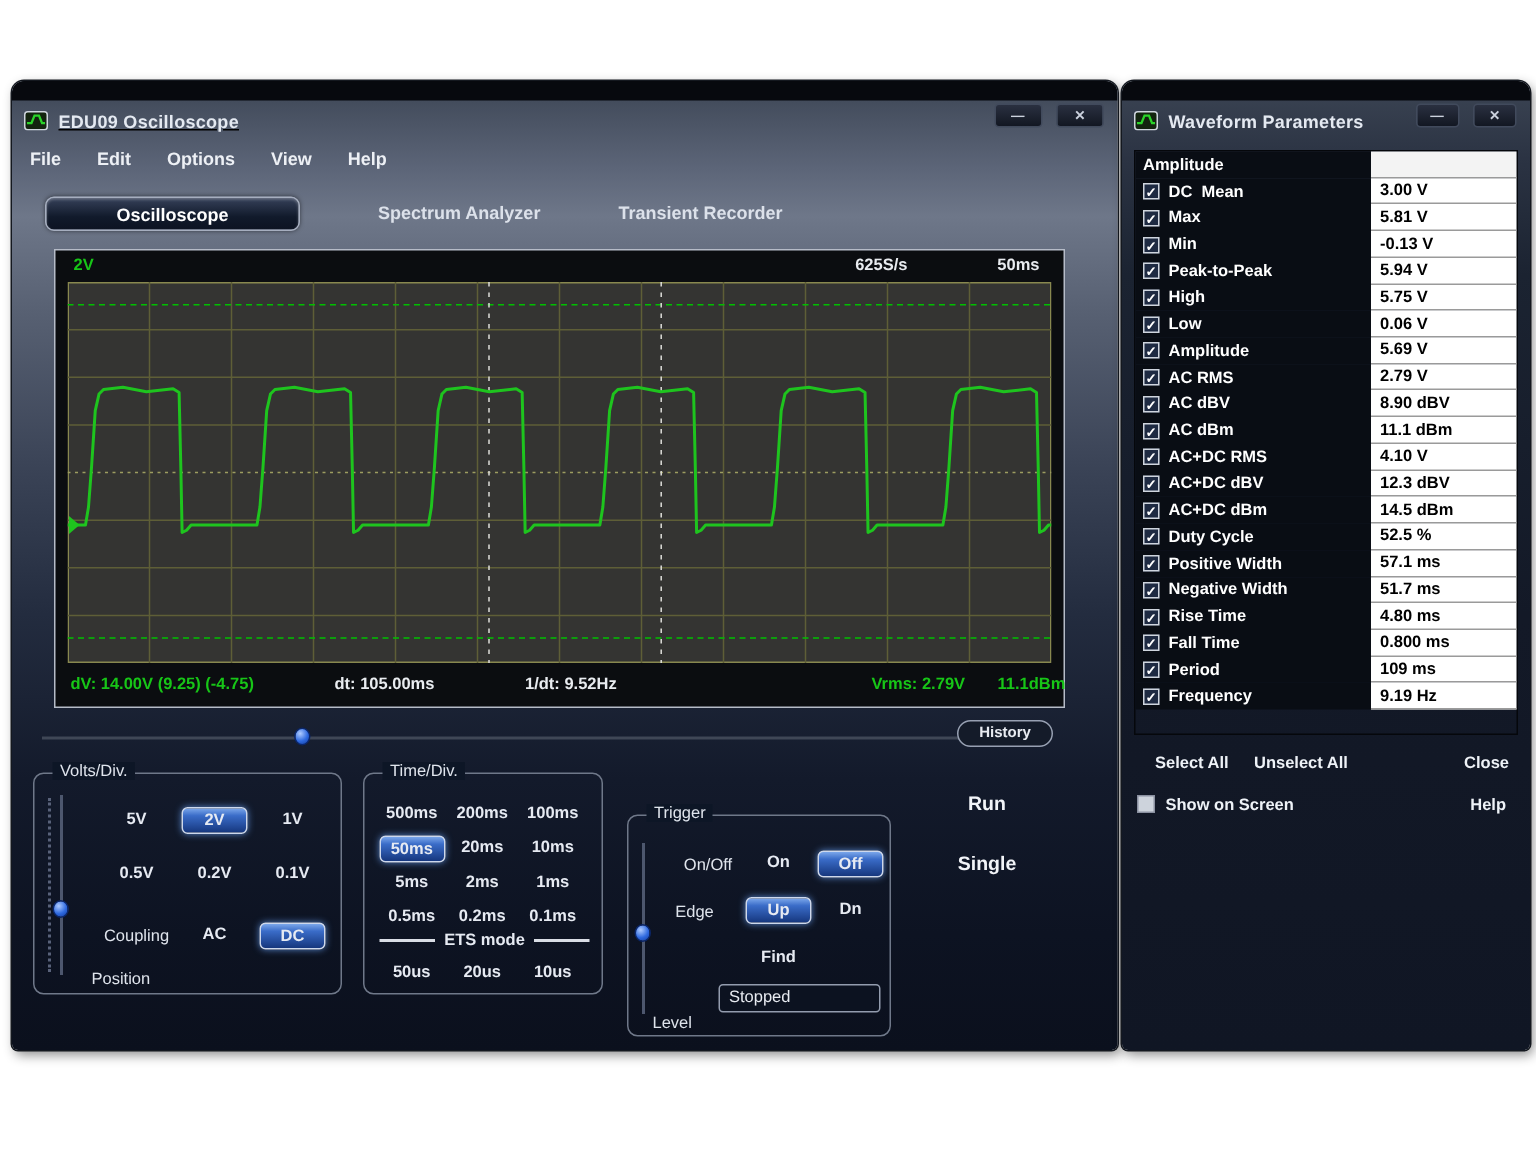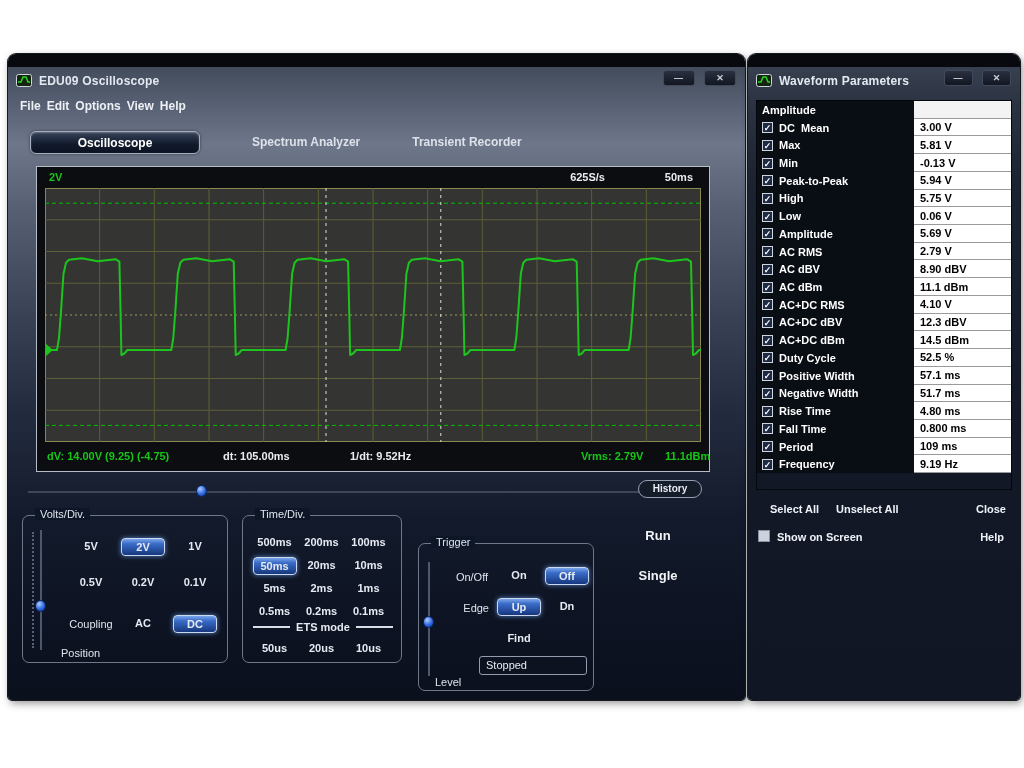--- a/index.html
+++ b/index.html
@@ -2,34 +2,34 @@
 <html><head>
 <meta charset="utf-8">
 <style>
   * { box-sizing: border-box; margin: 0; padding: 0; font-family: "Liberation Sans", sans-serif; }
   html,body { width:1024px; height:768px; background:#ffffff; overflow:hidden; }
   .stage { position:relative; width:1024px; height:768px; background:#ffffff; }
 
   .window { position:absolute; top:54px; height:646px; border-radius:8px 8px 4px 4px;
             box-shadow:0 0 0 1px #14181f, 2px 3px 8px rgba(0,0,0,.45); overflow:hidden; }
   .win-main { left:8px; width:737px;
-      background:linear-gradient(180deg,#3c4554 0%,#5c6578 9%,#6e7789 14%,#576072 24%,#3a4356 40%,#232c3f 55%,#131a2b 72%,#0d1322 88%,#0b101d 100%); }
+      background:linear-gradient(180deg,#3c4554 0%,#5c6578 9%,#6e7789 14%,#576072 24%,#3a4356 40%,#232c3f 55%,#131a2b 72%,#0d1322 88%,#0b101d 100%);text-decoration:underline; }
   .win-params { left:748px; width:272px;
       background:linear-gradient(180deg,#3c4554 0%,#2b3343 8%,#1b2331 20%,#131927 55%,#101624 100%); }
   .cap { height:13px; background:#07090e; border-radius:7px 7px 0 0; }
   .titlebar { position:relative; height:27px; display:flex; align-items:center; padding:0 8px; }
   .app-icon { display:inline-flex; margin-right:7px; }
   .wtitle { color:#e4e9f1; font-size:12px; font-weight:600; letter-spacing:.2px; }
   .winbtns { position:absolute; right:9px; top:0; }
   .winbtn { display:inline-block; width:32px; height:16px; line-height:15px; text-align:center;
             background:linear-gradient(#2a3040,#121722); border:1px solid #414a5c; border-radius:3px;
             color:#ccd2de; font-size:9px; font-weight:bold; margin-left:5px; }
 
   .menubar { position:absolute; left:0; top:40px; height:24px; display:flex; align-items:center;
-             gap:6px; padding-left:12px; }
+             gap:24px; padding-left:12px; }
   .menu-item { color:#edf0f5; font-size:12px; font-weight:600; }
 
   .tabs { position:absolute; left:0; top:74px; height:28px; display:flex; align-items:center;
           padding-left:22px; gap:52px; }
   .tab-sel { width:170px; height:23px; line-height:22px; text-align:center; border:1px solid #a6aebf;
              border-radius:6px; background:linear-gradient(180deg,#36415a,#111a2b 60%,#0c1322);
              color:#ffffff; font-weight:bold; font-size:12px;
              box-shadow:inset 0 1px 2px rgba(255,255,255,.28), 0 0 3px rgba(0,0,0,.5); }
   .tab-plain { color:#dce1ea; font-weight:bold; font-size:12px; }
 
@@ -210,21 +210,21 @@
 
     <div class="gbox" style="left:410px; top:461px; width:176px; height:148px;margin-top:28px;">
       <span class="glabel">Trigger</span>
       <span class="vtrack" style="left:9px; top:18px; height:114px;"></span>
       <span class="thumb" style="left:4px; top:72px;"></span>
       <span class="ctl-label" style="left:25px; top:27px; width:56px;">On/Off</span>
       <div class="bgrid" id="trig-onoff" style="left:76px; top:23px; grid-template-columns:repeat(2,48px);">
           <span class="opt">On</span>
           <span class="opt sel">Off</span>
         </div>
-      <span class="ctl-label" style="left:18px; top:58px; width:52px;text-align:right;">Edge</span>
+      <span class="ctl-label" style="left:18px; top:58px; width:52px;">Edge</span>
       <div class="bgrid" id="trig-edge" style="left:76px; top:54px; grid-template-columns:repeat(2,48px);">
           <span class="opt sel">Up</span>
           <span class="opt">Dn</span>
         </div>
       <span class="opt" style="position:absolute; left:72px; top:86px; width:56px;">Find</span>
       <div class="status-field" style="left:60px; top:112px; width:108px; height:19px;">Stopped</div>
       <span class="ctl-label" style="left:16px; top:132px;">Level</span>
     </div>
 
     <span class="big-btn" style="left:600px; top:474px;">Run</span>

